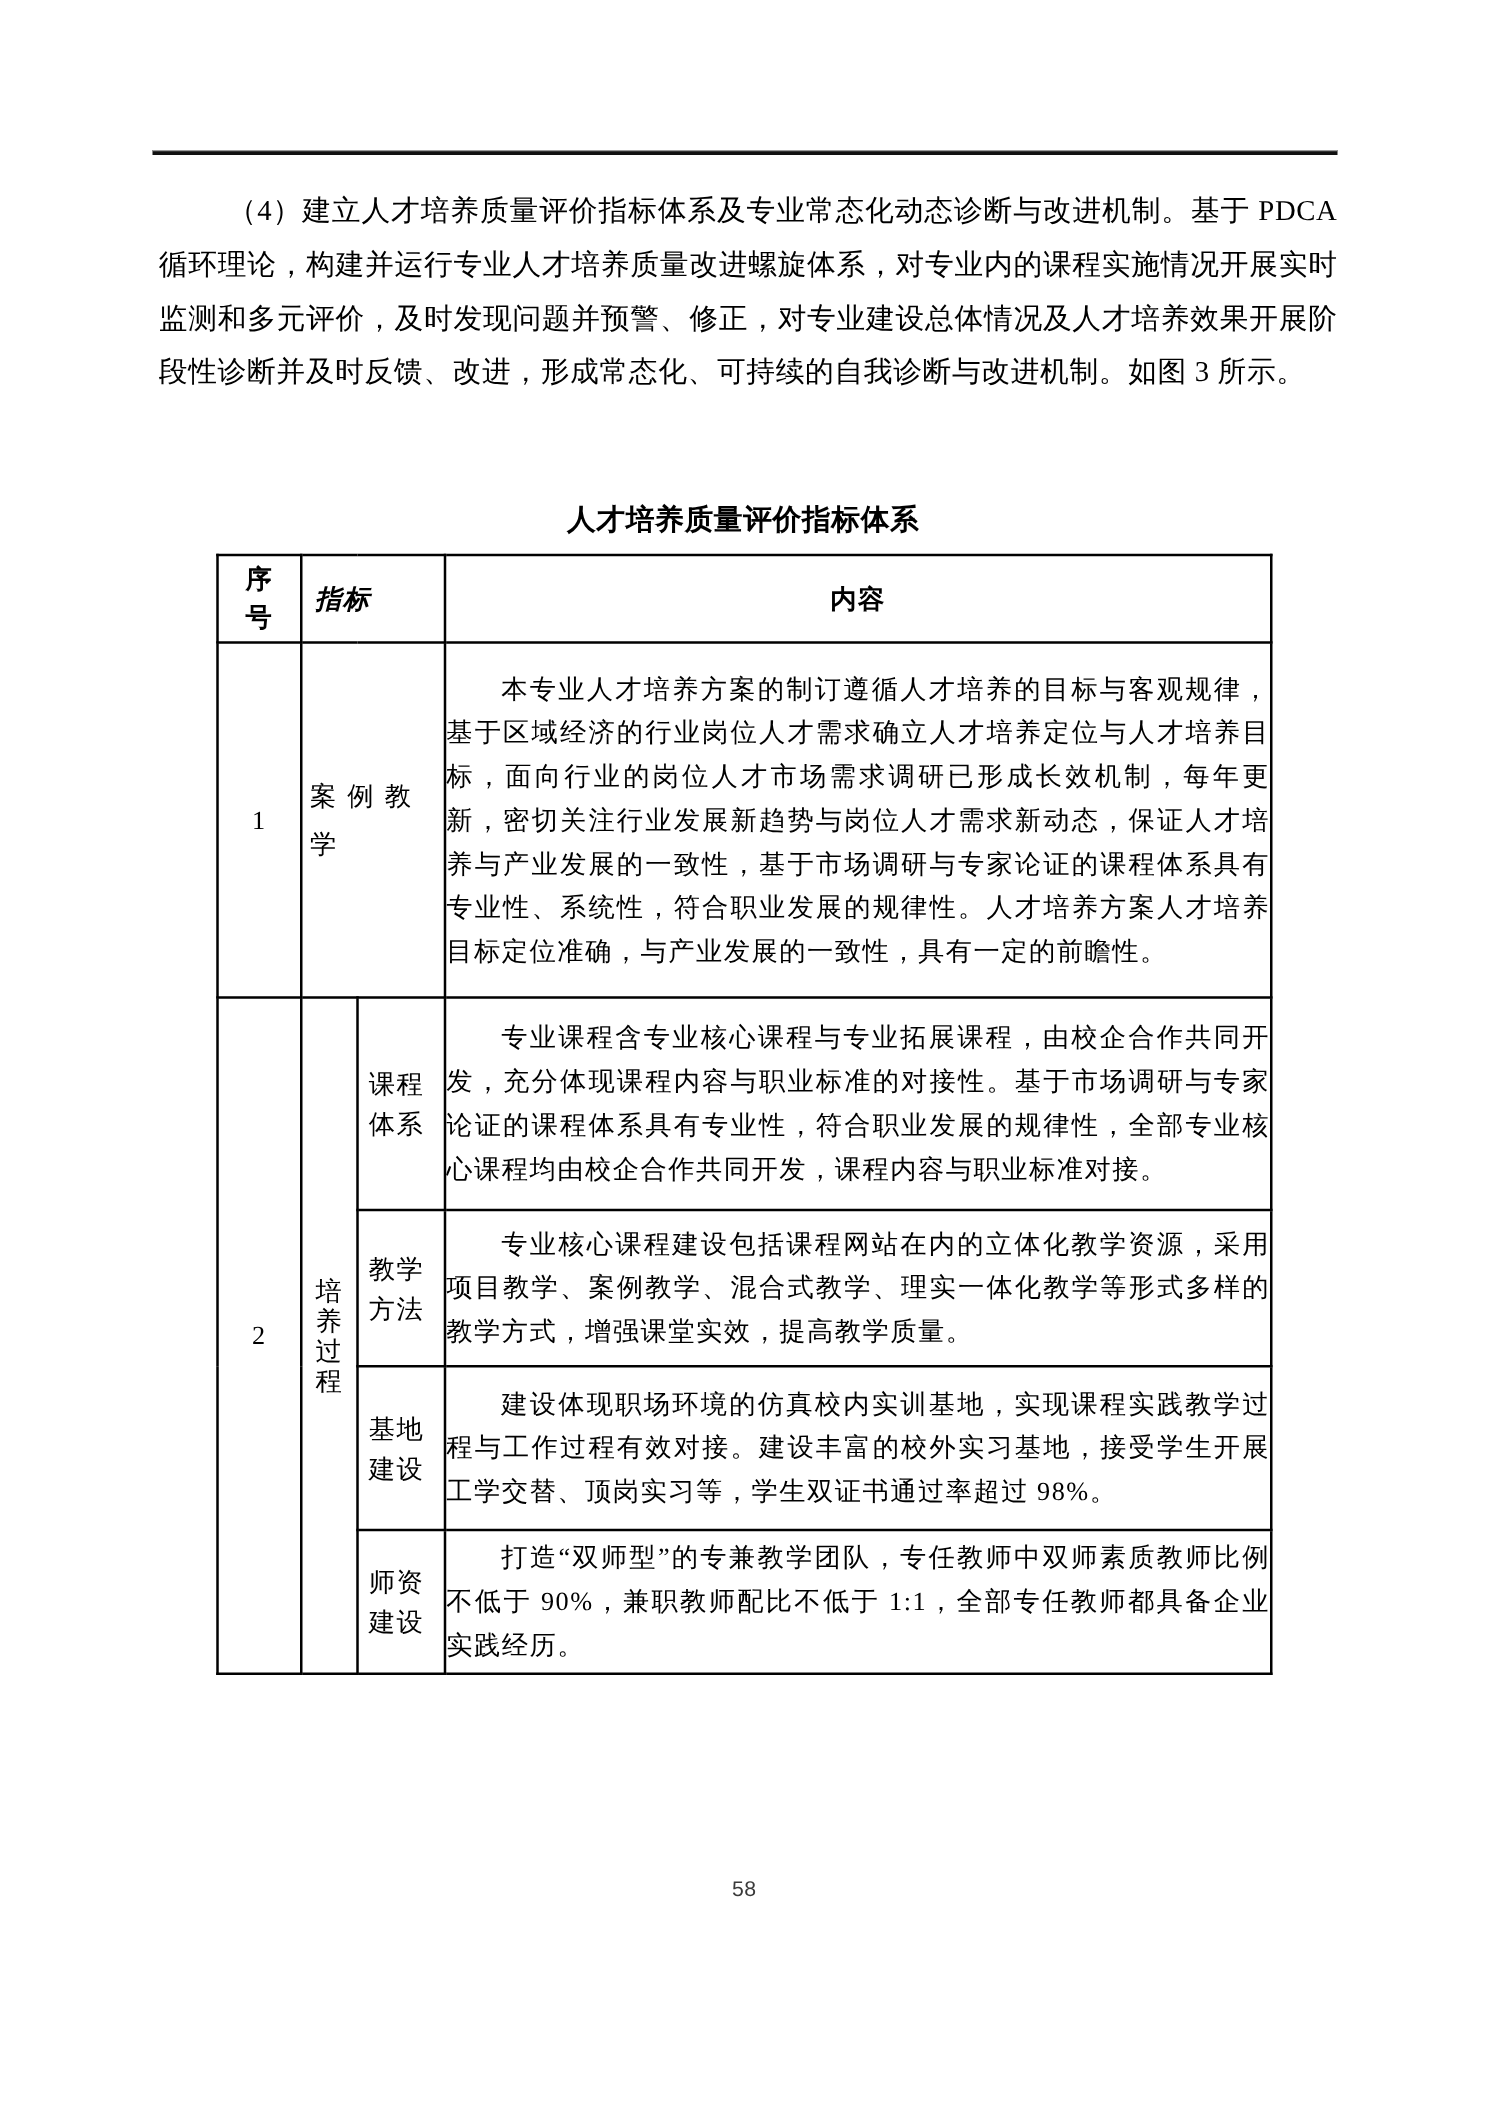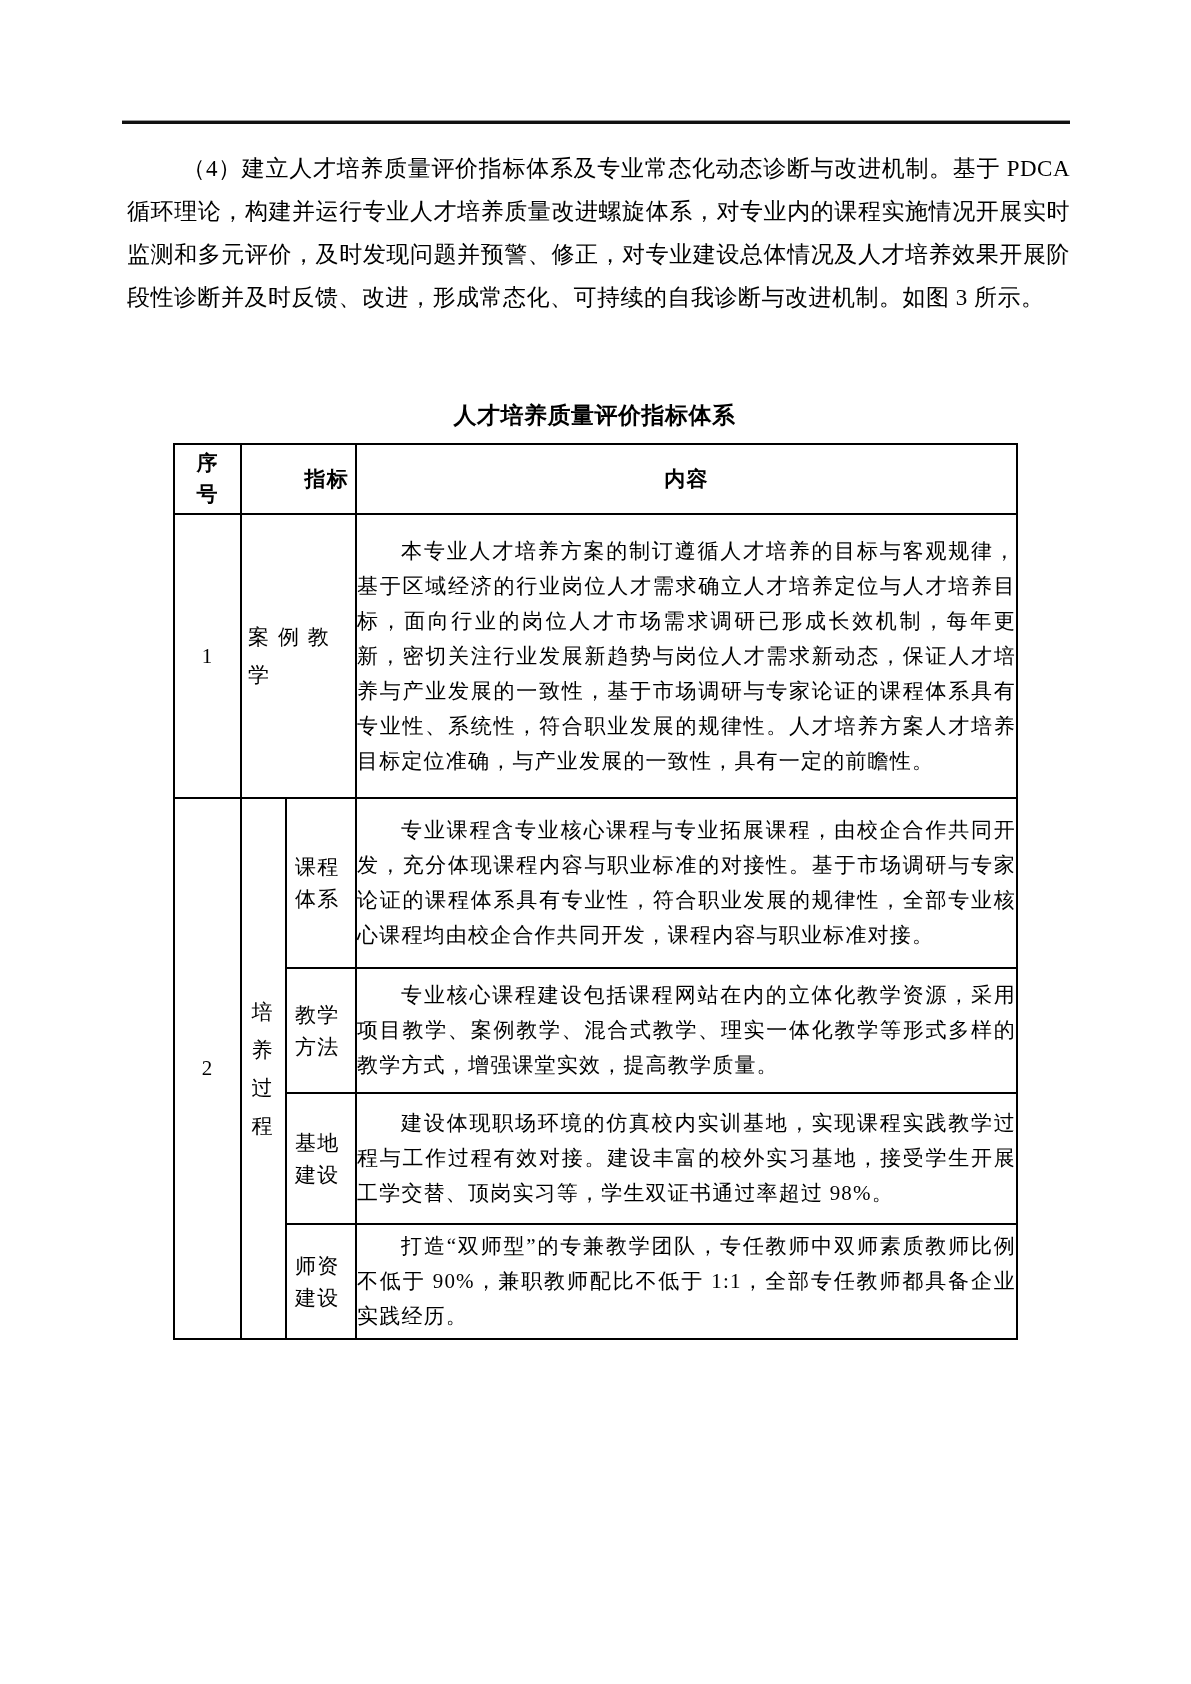--- a/index.html
+++ b/index.html
@@ -67,39 +67,39 @@
   .eval-table td.head {
     font-weight: bold;
     height: 64px;
   }
   .head-no-inner {
     width: 28px;
     margin: 0 auto;
     line-height: 31px;
     text-align: center;
   }
-  .head-ind { text-align: right; padding-left: 10px !important; }
+  .head-ind { text-align: left; padding-left: 10px !important; font-style: italic; }
   .cell-content {
     text-align: justify;
     text-justify: inter-character;
     line-height: 35px;
     padding: 4px 0 !important;
   }
   .cell-content .para { text-indent: 2.1em; }
   .ind-r1-inner {
     width: 82px;
     text-align: justify;
     text-justify: inter-character;
     line-height: 38px;
   }
   .ind-vertical-inner {
     width: 24px;
     margin: 0 auto;
-    line-height: 38px;
-    text-align: left;
+    line-height: 24px;
+    text-align: center;
     word-break: break-all;
   }
   .sub-ind {
     text-align: left;
     padding-left: 8px !important;
     line-height: 32px;
   }
   .sub-ind .sub-ind-inner { width: 52px; }
   .page-number {
     position: absolute;
@@ -193,14 +193,15 @@
         <td class="sub-ind">
           <div class="sub-ind-inner">师资建设</div>
         </td>
         <td class="cell-content">
           <div class="para">打造“双师型”的专兼教学团队，专任教师中双师素质教师比例不低于 90%，兼职教师配比不低于 1:1，全部专任教师都具备企业实践经历。</div>
         </td>
       </tr>
     </tbody>
   </table>
 
+  <div class="page-number">58</div>
 
 </div>
 
 </body></html>

